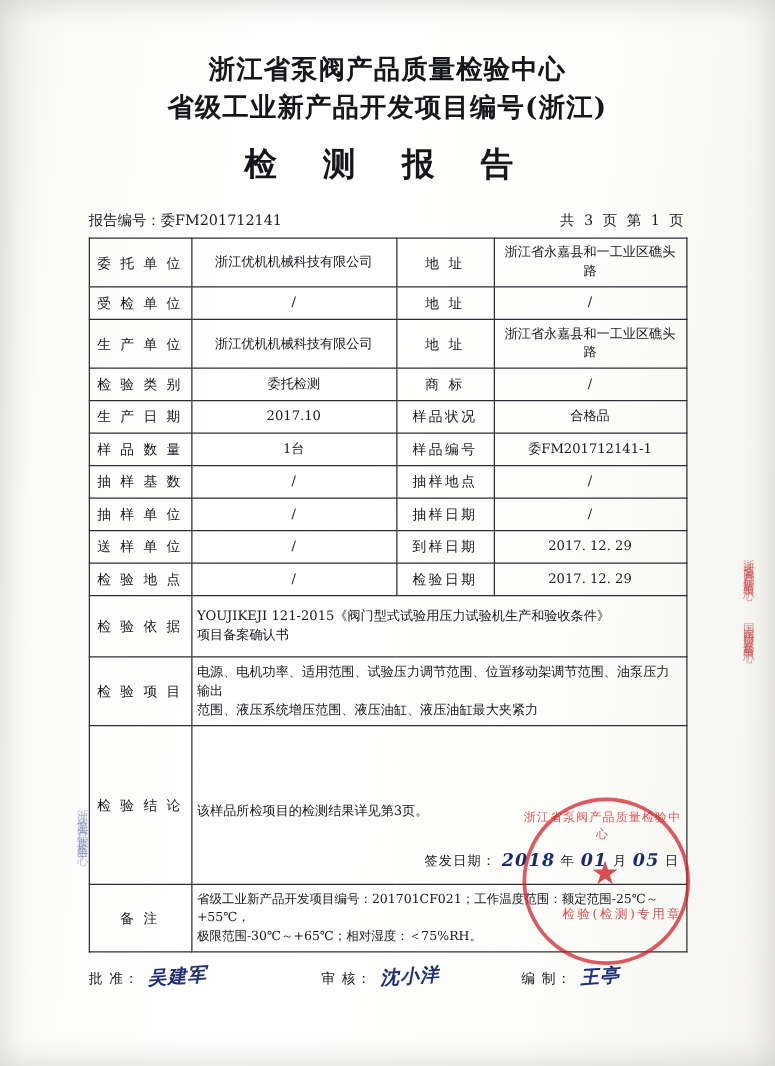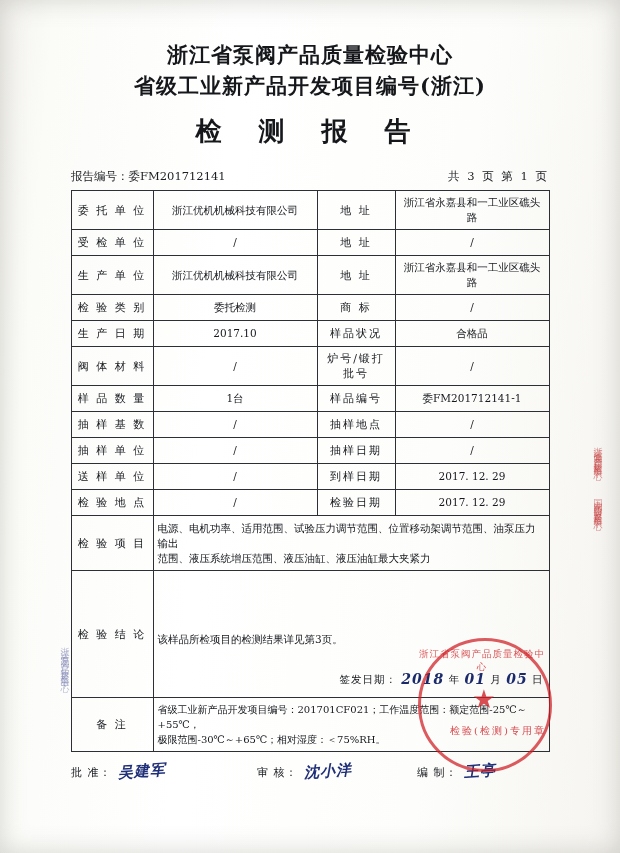--- a/index.html
+++ b/index.html
@@ -305,26 +305,20 @@
           <td class="lbl">商    标</td>
           <td class="val">/</td>
         </tr>
         <tr class="row-h">
           <td class="lbl">生 产 日 期</td>
           <td class="val">2017.10</td>
           <td class="lbl">样品状况</td>
           <td class="val">合格品</td>
         </tr>
         <tr class="row-h">
-          <td class="lbl">阀 体 材 料</td>
-          <td class="val">/</td>
-          <td class="lbl">炉号/锻打批号</td>
-          <td class="val">/</td>
-        </tr>
-        <tr class="row-h">
           <td class="lbl">样 品 数 量</td>
           <td class="val">1台</td>
           <td class="lbl">样品编号</td>
           <td class="val">委FM201712141-1</td>
         </tr>
         <tr class="row-h">
           <td class="lbl">抽 样 基 数</td>
           <td class="val">/</td>
           <td class="lbl">抽样地点</td>
           <td class="val">/</td>
@@ -339,20 +333,25 @@
           <td class="lbl">送 样 单 位</td>
           <td class="val">/</td>
           <td class="lbl">到样日期</td>
           <td class="val">2017. 12. 29</td>
         </tr>
         <tr class="row-h">
           <td class="lbl">检 验 地 点</td>
           <td class="val">/</td>
           <td class="lbl">检验日期</td>
           <td class="val">2017. 12. 29</td>
+        </tr>
+        <tr>
+          <td class="lbl">检 验 依 据</td>
+          <td class="basis-cell" colspan="3" style="white-space:pre-line;height:40px;">YOUJIKEJI 121-2015《阀门型式试验用压力试验机生产和验收条件》
+项目备案确认书</td>
         </tr>
         <tr>
           <td class="lbl">检 验 项 目</td>
           <td class="items-cell" colspan="3" style="white-space:pre-line;height:46px;">电源、电机功率、适用范围、试验压力调节范围、位置移动架调节范围、油泵压力输出
 范围、液压系统增压范围、液压油缸、液压油缸最大夹紧力</td>
         </tr>
         <tr>
           <td class="lbl">检 验 结 论</td>
           <td class="concl-cell" colspan="3">
             <div class="concl-text">该样品所检项目的检测结果详见第3页。</div>

